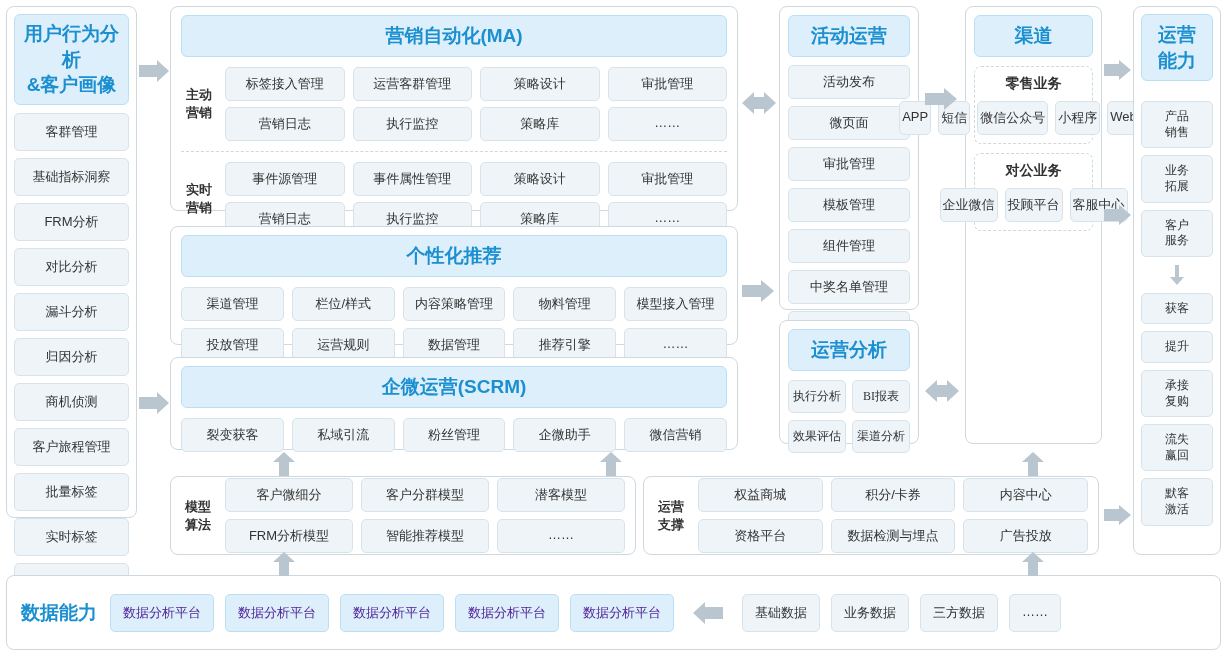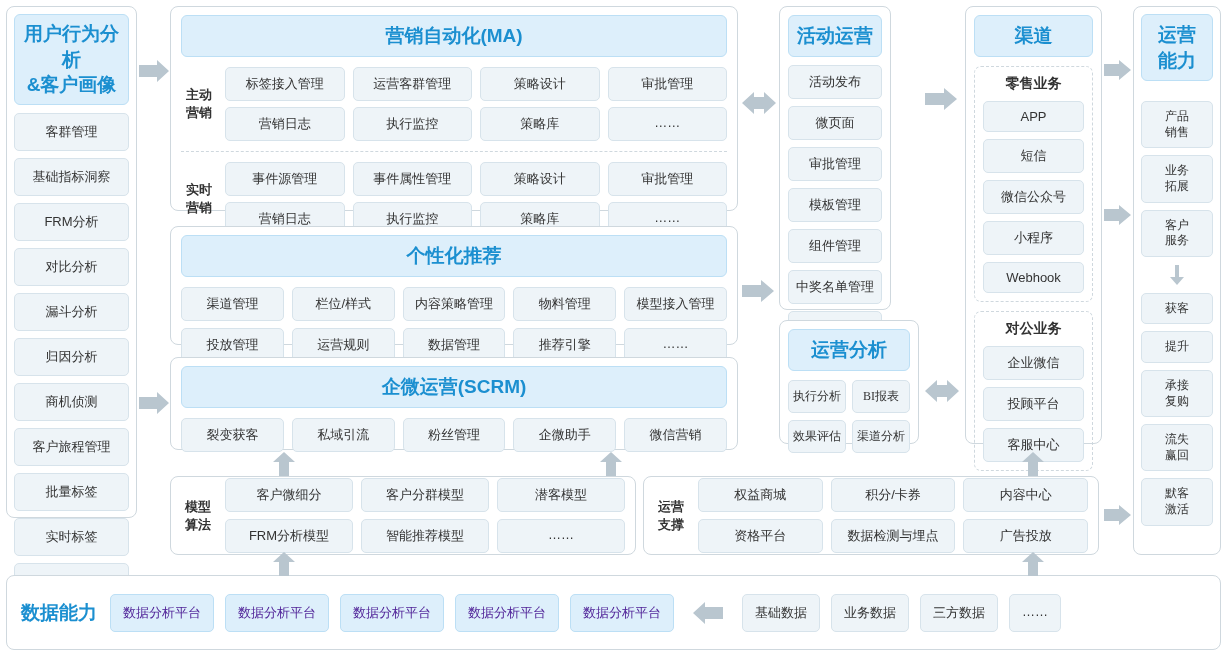--- a/index.html
+++ b/index.html
@@ -75,33 +75,33 @@
   #model-panel { left: 170px; top: 476px; width: 466px; height: 79px; padding: 8px 10px; display: flex; align-items: center; gap: 10px; }
   #model-panel .rowlabel { width: 34px; flex: none; }
   #model-grid { flex: 1; display: grid; grid-template-columns: repeat(3, 1fr); gap: 7px 8px; }
 
   
   #support-panel { left: 643px; top: 476px; width: 456px; height: 79px; padding: 8px 10px; display: flex; align-items: center; gap: 10px; }
   #support-panel .rowlabel { width: 34px; flex: none; }
   #support-grid { flex: 1; display: grid; grid-template-columns: repeat(3, 1fr); gap: 7px 8px; }
 
   
-  #act-panel { left: 779px; top: 6px; width: 112px; height: 304px; padding: 8px; }
+  #act-panel { left: 779px; top: 6px; width: 140px; height: 304px; padding: 8px; }
   #act-list { margin-top: 8px; display: flex; flex-direction: column; gap: 7px; }
 
   
   #ana-panel { left: 779px; top: 320px; width: 140px; height: 124px; padding: 8px; }
   #ana-grid { margin-top: 9px; display: grid; grid-template-columns: 1fr 1fr; gap: 7px 6px; }
   #ana-grid .cell { font-size: 12px; padding: 7px 1px; font-family: Liberation Serif, serif; }
 
   
   #ch-panel { left: 965px; top: 6px; width: 137px; height: 438px; padding: 8px; }
   .sub-box { border: 1px dashed #cfd8de; border-radius: 7px; padding: 8px; margin-top: 9px; }
   .sub-title { text-align: center; font-weight: bold; color: #333; font-size: 14px; margin-bottom: 8px; }
-  .sub-list { display: flex; flex-direction: column; gap: 7px; justify-content: center; }
+  .sub-list { display: flex; gap: 7px; justify-content: center; }
 
   
   #cap-panel { left: 1133px; top: 6px; width: 88px; height: 549px; padding: 7px; }
   #cap-panel .panel-title { line-height: 1.35; }
   #cap-list { margin-top: 20px; display: flex; flex-direction: column; gap: 7px; }
   #cap-list .cell { font-size: 12px; line-height: 1.3; padding: 7px 1px; }
 
   
   #data-panel { left: 6px; top: 575px; width: 1215px; height: 75px; padding: 16px 14px; display: flex; align-items: center; gap: 13px; }
   #data-title { font-weight: bold; color: #1b8fd0; font-size: 19px; white-space: nowrap; }

